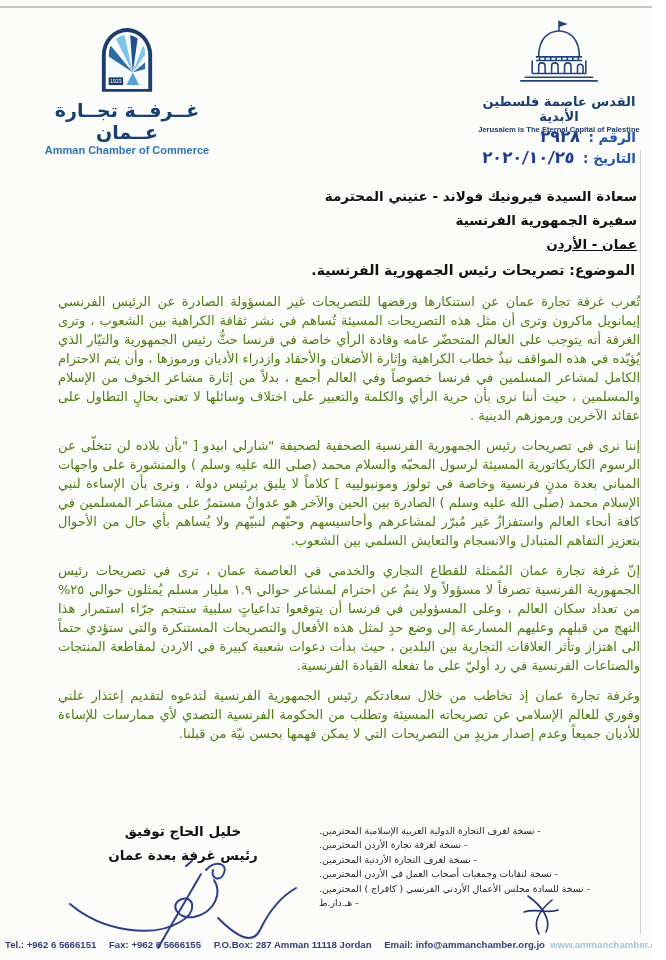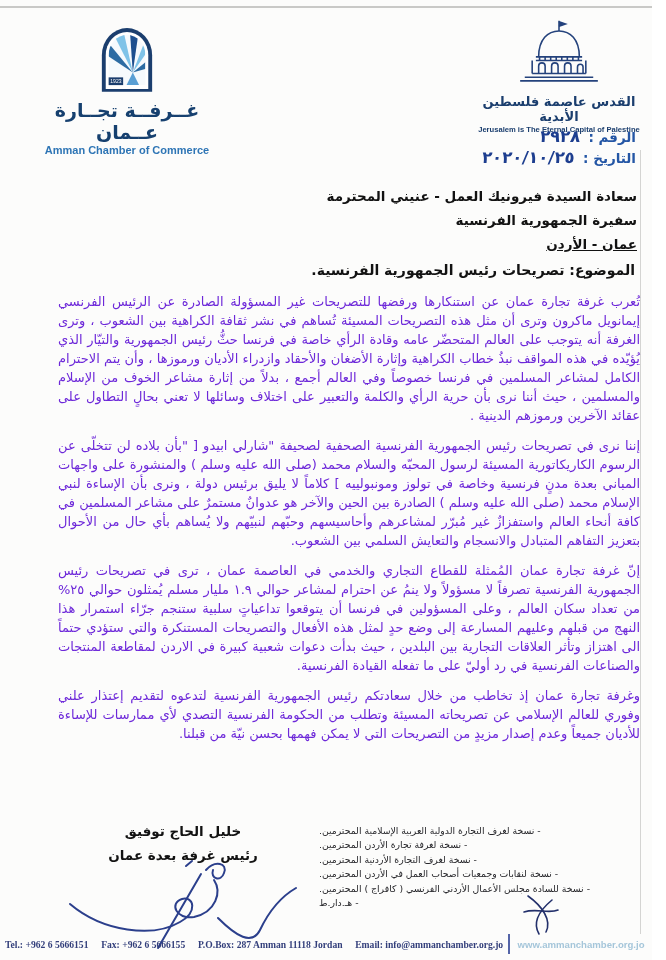--- a/index.html
+++ b/index.html
@@ -27,40 +27,40 @@
   .ref-label{font-size:13.5px;font-weight:bold;color:#2456a5;}
   .ref-value{font-size:16.5px;font-weight:bold;color:#1d3e8f;display:inline-block;transform:skewX(-6deg);}
 
   
   .recipient{position:absolute;top:184px;right:15px;text-align:right;font-weight:bold;
     font-size:13.5px;line-height:1.78;color:#121212;}
   .recipient .u{text-decoration:underline;}
   .subject{position:absolute;top:262px;right:17px;font-weight:bold;font-size:14px;color:#121212;text-align:right;}
 
   
-  .letter-body{position:absolute;top:292px;right:12px;left:58px;color:#6d28d9;
+  .letter-body{position:absolute;top:292px;right:12px;left:58px;color:#4d7c0f;
     font-size:13px;line-height:19px;text-align:justify;}
   .letter-body p{margin:0 0 11px 0;}
 
   
   .sig-block{position:absolute;top:820px;left:74px;width:218px;text-align:center;
     font-weight:bold;font-size:13.5px;line-height:1.75;color:#121212;}
   .sig-scribble{position:absolute;top:852px;left:58px;}
 
   
   .cc-list{position:absolute;top:824px;right:62px;text-align:left;font-size:9.3px;
     line-height:1.55;color:#26262a;}
   .cc-initials{padding-left:0;padding-right:22px;}
   .pen-mark{position:absolute;top:888px;right:92px;}
 
   
   .footer{position:absolute;left:0;right:0;bottom:3px;height:26px;display:flex;align-items:center;
     direction:ltr;font-family:"Liberation Sans",sans-serif;font-size:9.6px;font-weight:bold;}
   .footer-contact{flex:1;text-align:center;color:#333f7b;white-space:nowrap;}
-  .footer-contact span{margin:0 5px;font-family:Liberation Serif, serif;}
+  .footer-contact span{margin:0 5px;}
   .footer-divider{width:2px;height:20px;background:#5464a8;}
   .footer-site{width:152px;text-align:center;color:#a5c6da;}
 </style>
 </head>
 <body>
 
 <div class="page">
   <div class="scan-top"></div>
   <div class="scan-edge-right"></div>
 
@@ -114,21 +114,21 @@
       <span class="ref-label">الرقم :</span>
       <span class="ref-value">٢٩٢٨</span>
     </div>
     <div class="ref-row">
       <span class="ref-label">التاريخ :</span>
       <span class="ref-value">٢٠٢٠/١٠/٢٥</span>
     </div>
   </div>
 
   <div class="recipient">
-    <div>سعادة السيدة فيرونيك العمل - عنيني المحترمة</div>
+    <div>سعادة السيدة فيرونيك فولاند - عنيني المحترمة</div>
     <div>سفيرة الجمهورية الفرنسية</div>
     <div class="u">عمان - الأردن</div>
   </div>
 
   <div class="subject">الموضوع: تصريحات رئيس الجمهورية الفرنسية.</div>
 
   <div class="letter-body">
     <p>تُعرب غرفة تجارة عمان عن استنكارها ورفضها للتصريحات غير المسؤولة الصادرة عن الرئيس الفرنسي إيمانويل ماكرون وترى أن مثل هذه التصريحات المسيئة تُساهم في نشر ثقافة الكراهية بين الشعوب ، وترى الغرفة أنه يتوجب على العالم المتحضّر عامه وقادة الرأي خاصة في فرنسا حثُّ رئيس الجمهورية والتيّار الذي يُؤيّده في هذه المواقف نبذُ خطاب الكراهية وإثارة الأضغان والأحقاد وازدراء الأديان ورموزها ، وأن يتم الاحترام الكامل لمشاعر المسلمين في فرنسا خصوصاً وفي العالم أجمع ، بدلاً من إثارة مشاعر الخوف من الإسلام والمسلمين ، حيث أننا نرى بأن حرية الرأي والكلمة والتعبير على اختلاف وسائلها لا تعني بحالٍ التطاول على عقائد الآخرين ورموزهم الدينية .</p>
     <p>إننا نرى في تصريحات رئيس الجمهورية الفرنسية الصحفية لصحيفة "شارلي ابيدو [ "بأن بلاده لن تتخلّى عن الرسوم الكاريكاتورية المسيئة لرسول المحبّه والسلام محمد (صلى الله عليه وسلم ) والمنشورة على واجهات المباني بعدة مدنٍ فرنسية وخاصة في تولوز ومونبولييه ] كلاماً لا يليق برئيس دولة ، ونرى بأن الإساءة لنبي الإسلام محمد (صلى الله عليه وسلم ) الصادرة بين الحين والآخر هو عدوانٌ مستمرٌ على مشاعر المسلمين في كافة أنحاء العالم واستفزازٌ غير مُبرّر لمشاعرهم وأحاسيسهم وحبّهم لنبيّهم ولا يُساهم بأي حال من الأحوال بتعزيز التفاهم المتبادل والانسجام والتعايش السلمي بين الشعوب.</p>
     <p>إنّ غرفة تجارة عمان المُمثلة للقطاع التجاري والخدمي في العاصمة عمان ، ترى في تصريحات رئيس الجمهورية الفرنسية تصرفاً لا مسؤولاً ولا ينمُ عن احترام لمشاعر حوالي ١.٩ مليار مسلم يُمثلون حوالي ٢٥% من تعداد سكان العالم ، وعلى المسؤولين في فرنسا أن يتوقعوا تداعياتٍ سلبية ستنجم جرّاء استمرار هذا النهج من قبلهم وعليهم المسارعة إلى وضع حدٍ لمثل هذه الأفعال والتصريحات المستنكرة والتي ستؤدي حتماً الى اهتزاز وتأثر العلاقات التجارية بين البلدين ، حيث بدأت دعوات شعبية كبيرة في الاردن لمقاطعة المنتجات والصناعات الفرنسية في رد أوليّ على ما تفعله القيادة الفرنسية.</p>

